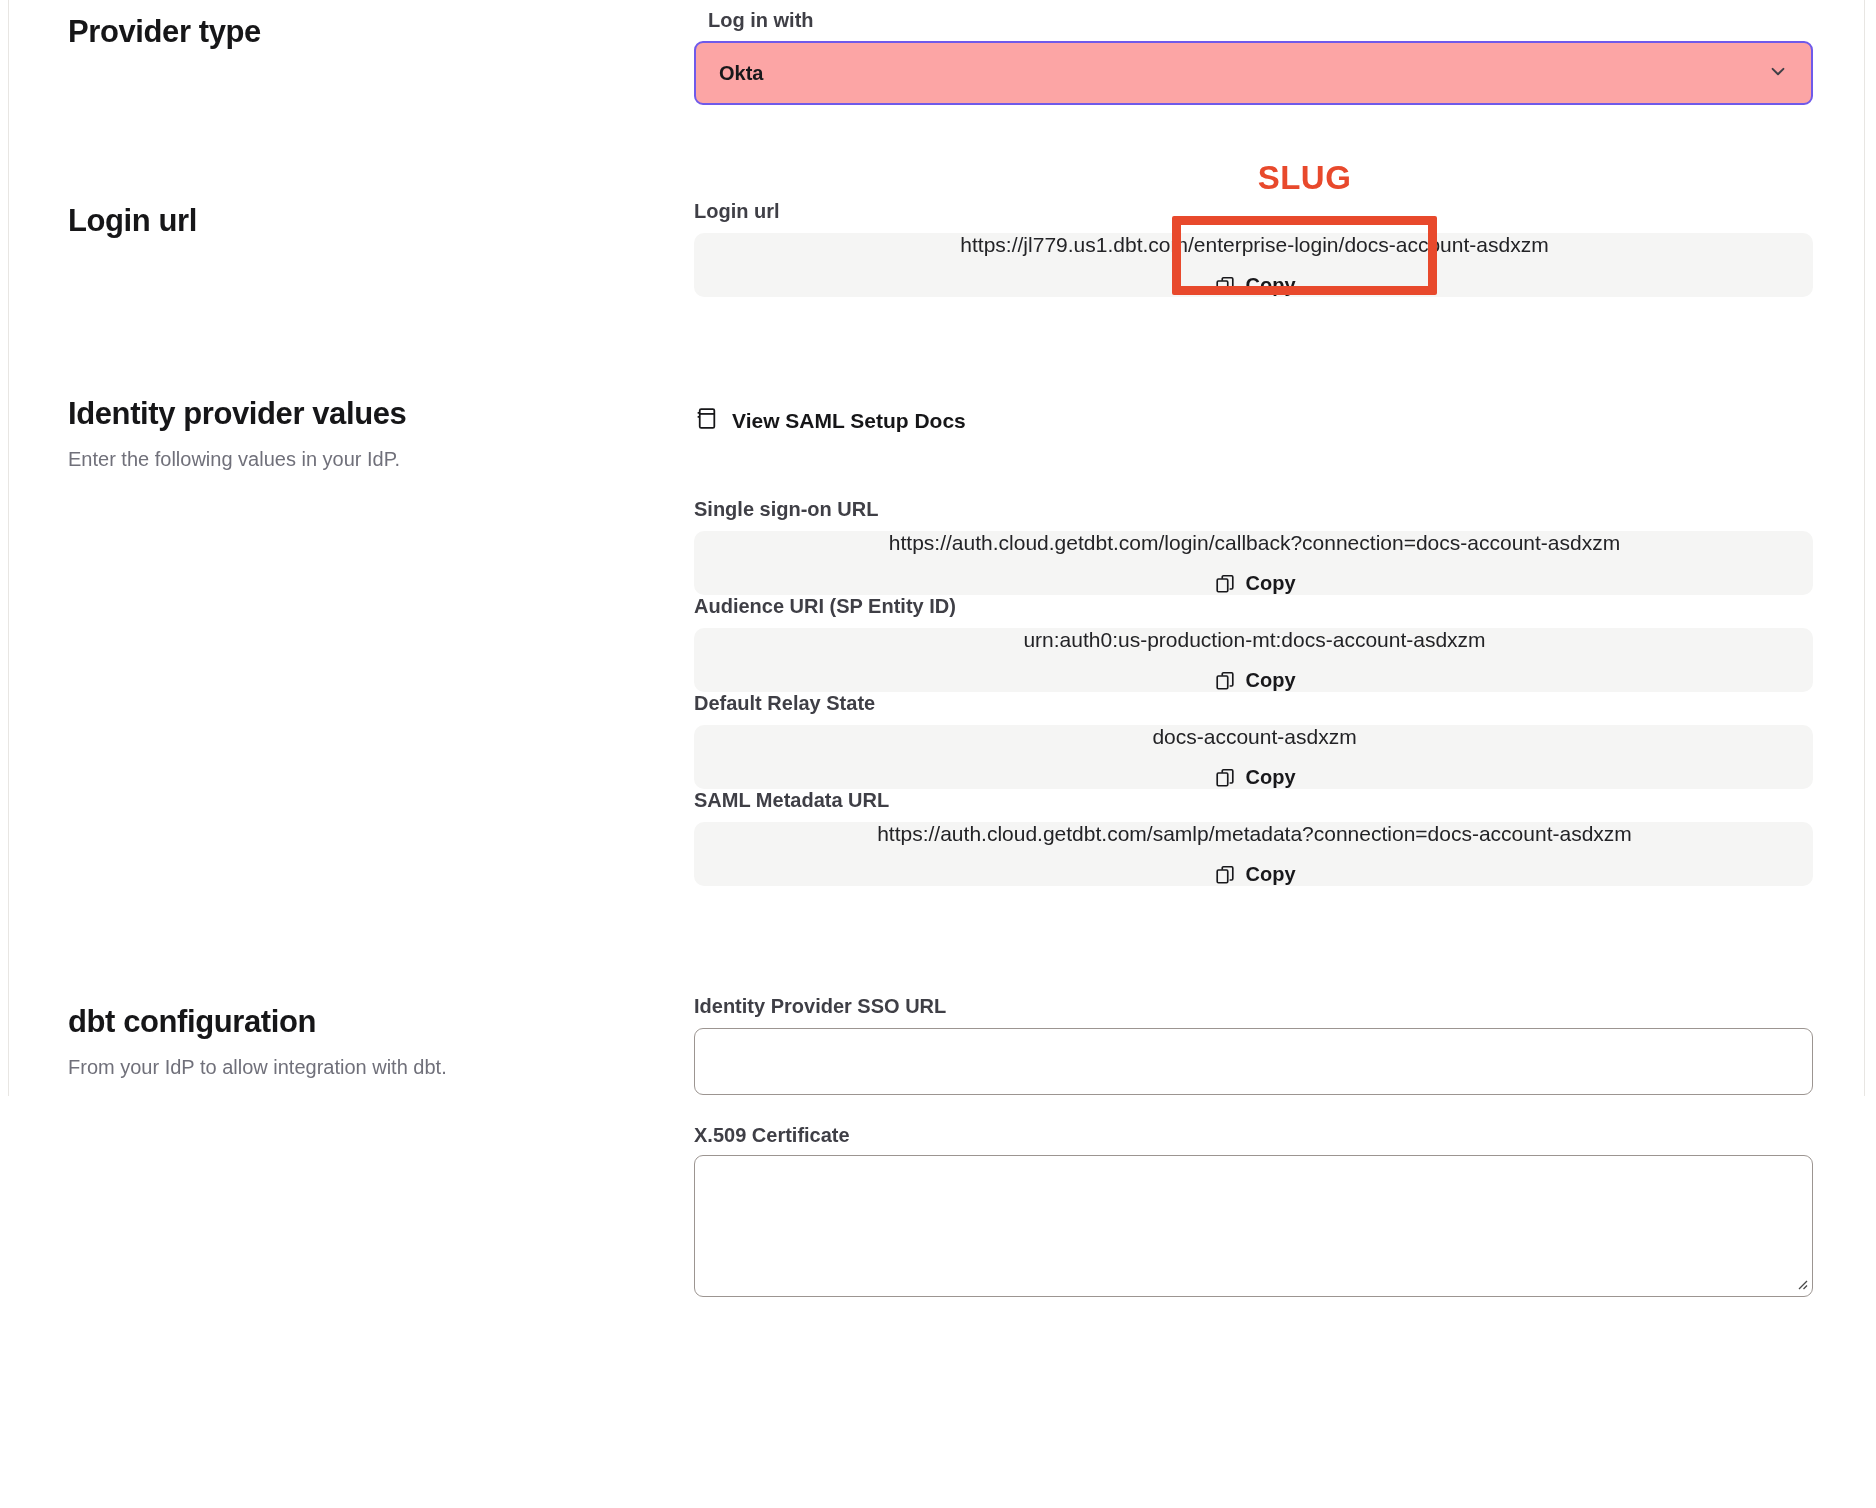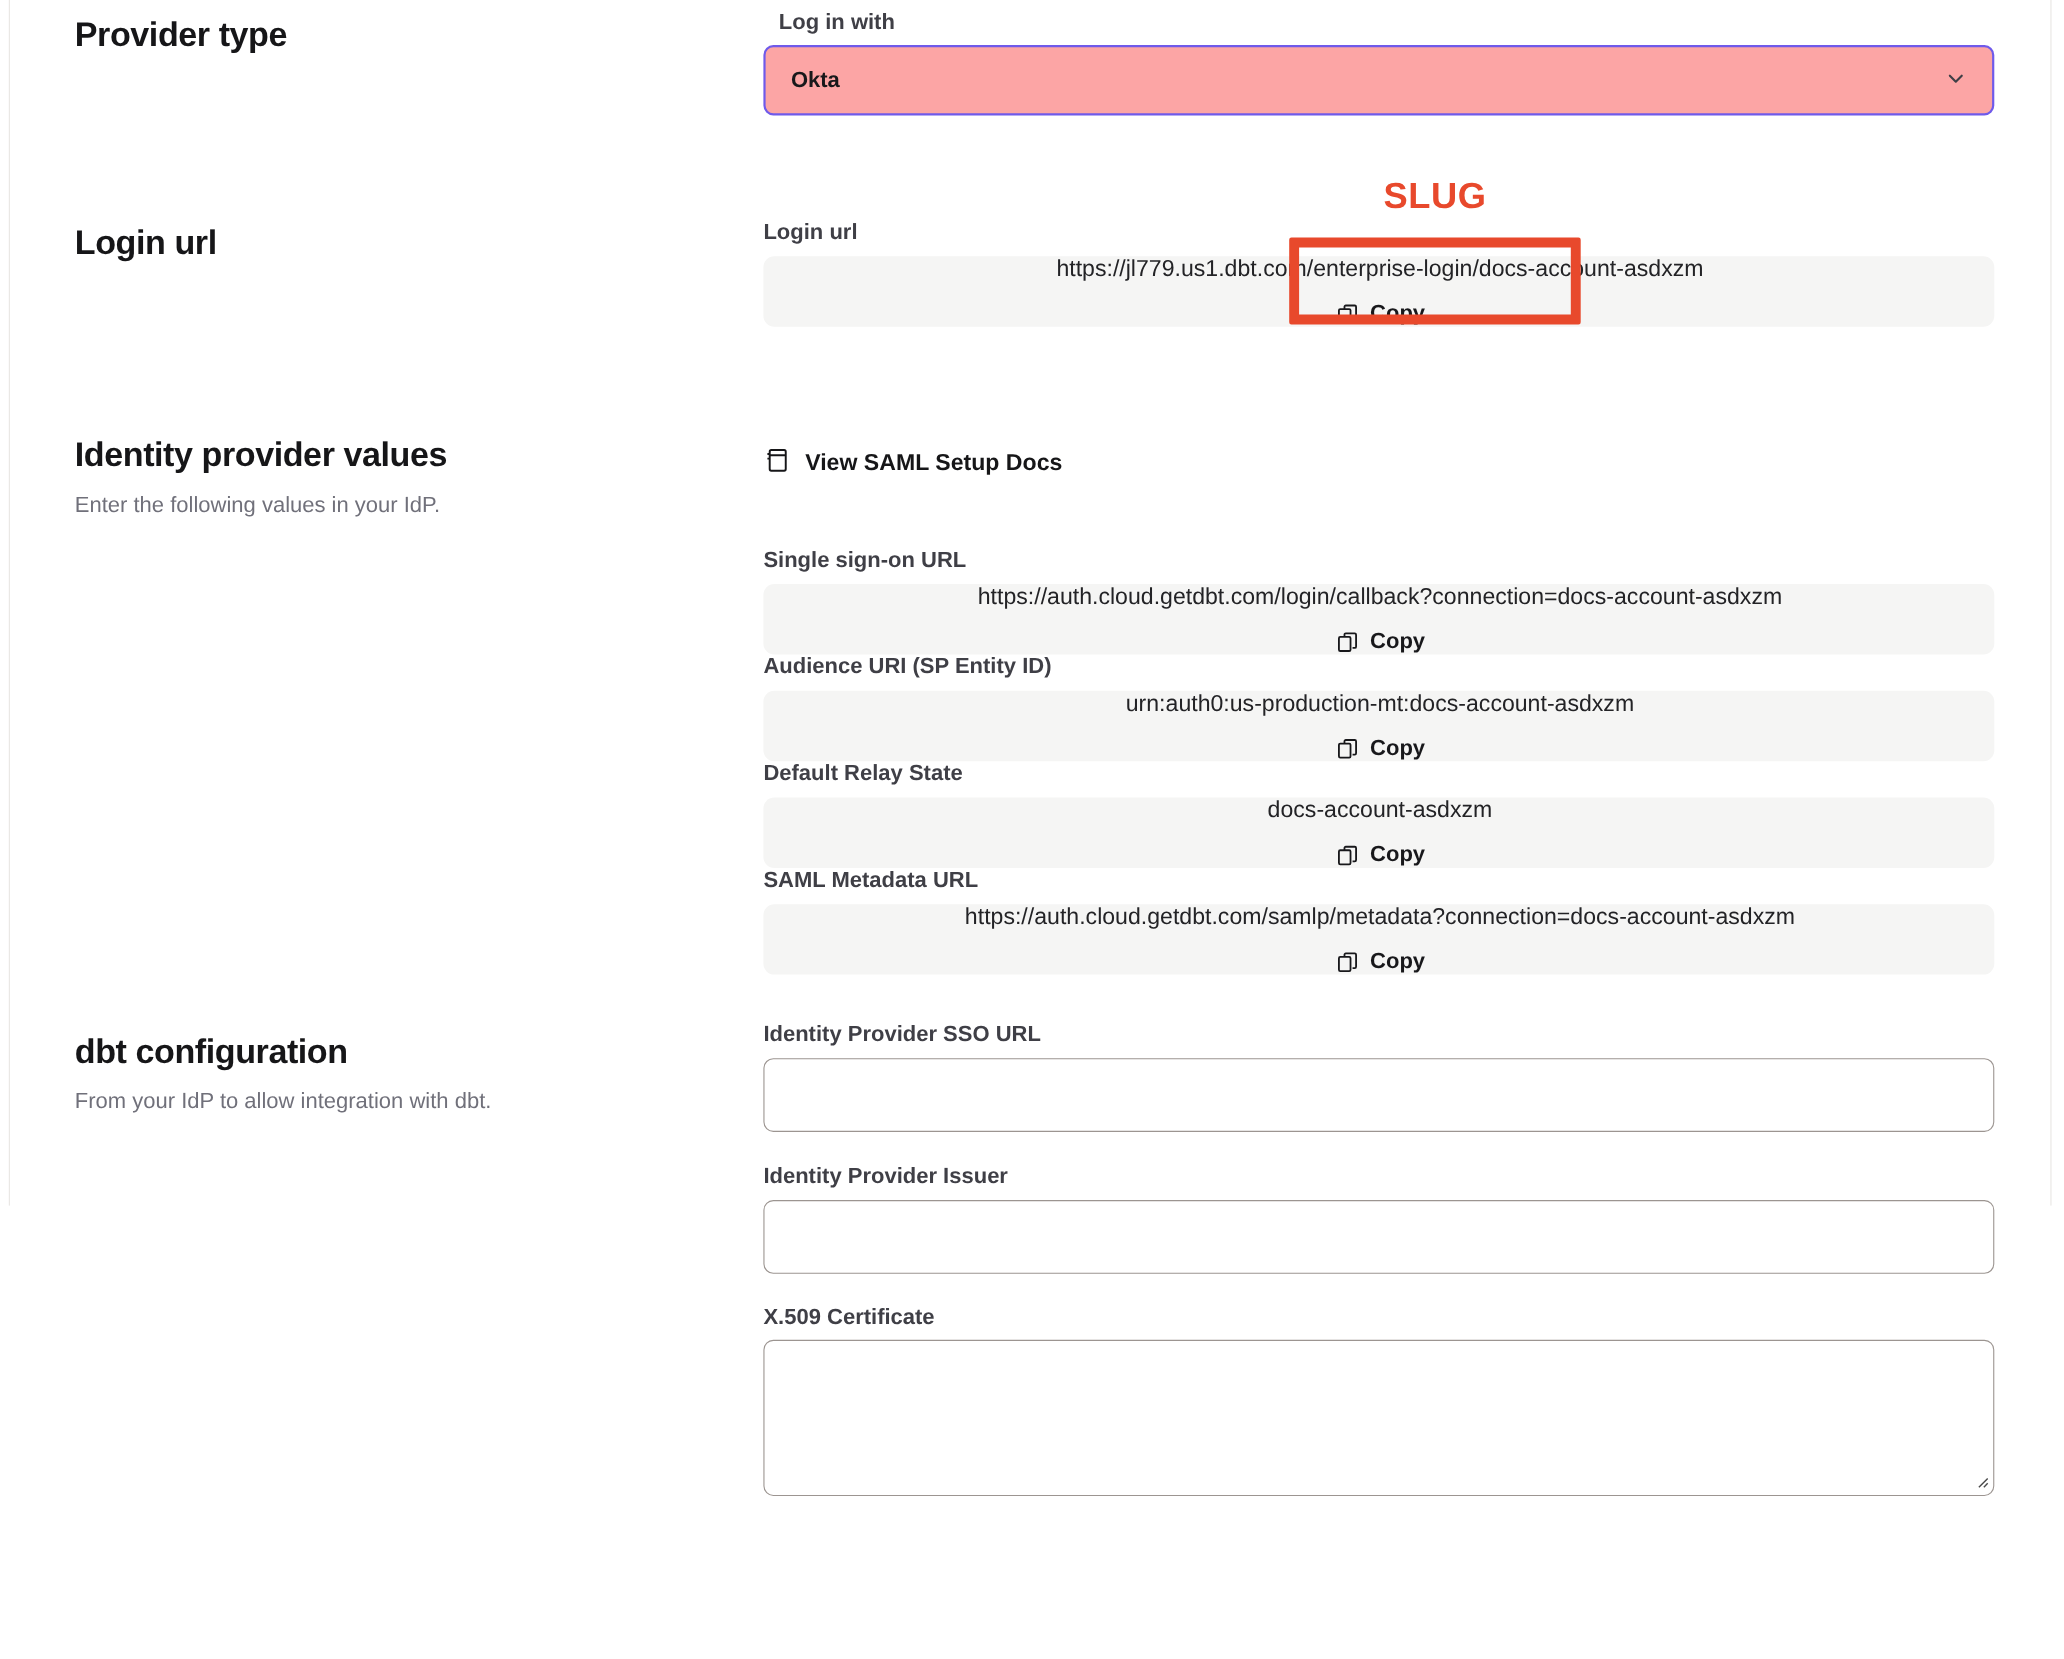--- a/index.html
+++ b/index.html
@@ -91,21 +91,21 @@
   }
   .resize-handle {
     position: absolute; right: 4px; bottom: 6px; width: 16px; height: 16px;
   }
   
   .row-provider { padding-top: 6px; }
   .row-provider .left-cell { padding-top: 8px; }
   .row-login { margin-top: 95px; }
   .row-login .left-cell { padding-top: 3px; }
   .row-idp { margin-top: 99px; }
-  .row-dbt { margin-top: 43px; }
+  .row-dbt { margin-top: 109px; }
   .row-dbt .left-cell { padding-top: 9px; }
   .gap-sm { margin-bottom: 11px; }
   .cert-group { margin-top: 27px; }
   .cert-group .field-label { margin-bottom: 9px; }
 </style>
 </head>
 <body>
 
 <div class="page">
 
@@ -239,24 +239,20 @@
   <div class="row row-dbt">
     <div class="left-cell">
       <h2 class="section-heading">dbt configuration</h2>
       <div class="section-sub">From your IdP to allow integration with dbt.</div>
     </div>
     <div>
       <div class="input-group">
         <div class="field-label gap-sm">Identity Provider SSO URL</div>
         <input type="text" class="text-input" value="" style="">
       </div>
-      <div class="input-group">
-        <div class="field-label gap-sm">Identity Provider Issuer</div>
-        <input type="text" class="text-input" value="" style="">
-      </div>
       <div class="input-group cert-group">
         <div class="field-label">X.509 Certificate</div>
         <div class="textarea-wrap">
           <textarea class="cert-textarea" style=""></textarea>
           <span class="resize-handle">
             <svg width="16" height="16" viewBox="0 0 16 16">
               <path d="M14 6 L6 14 M14 10.5 L10.5 14" stroke="#4a4a4a" stroke-width="1.3" fill="none"></path>
             </svg>
           </span>
         </div>

